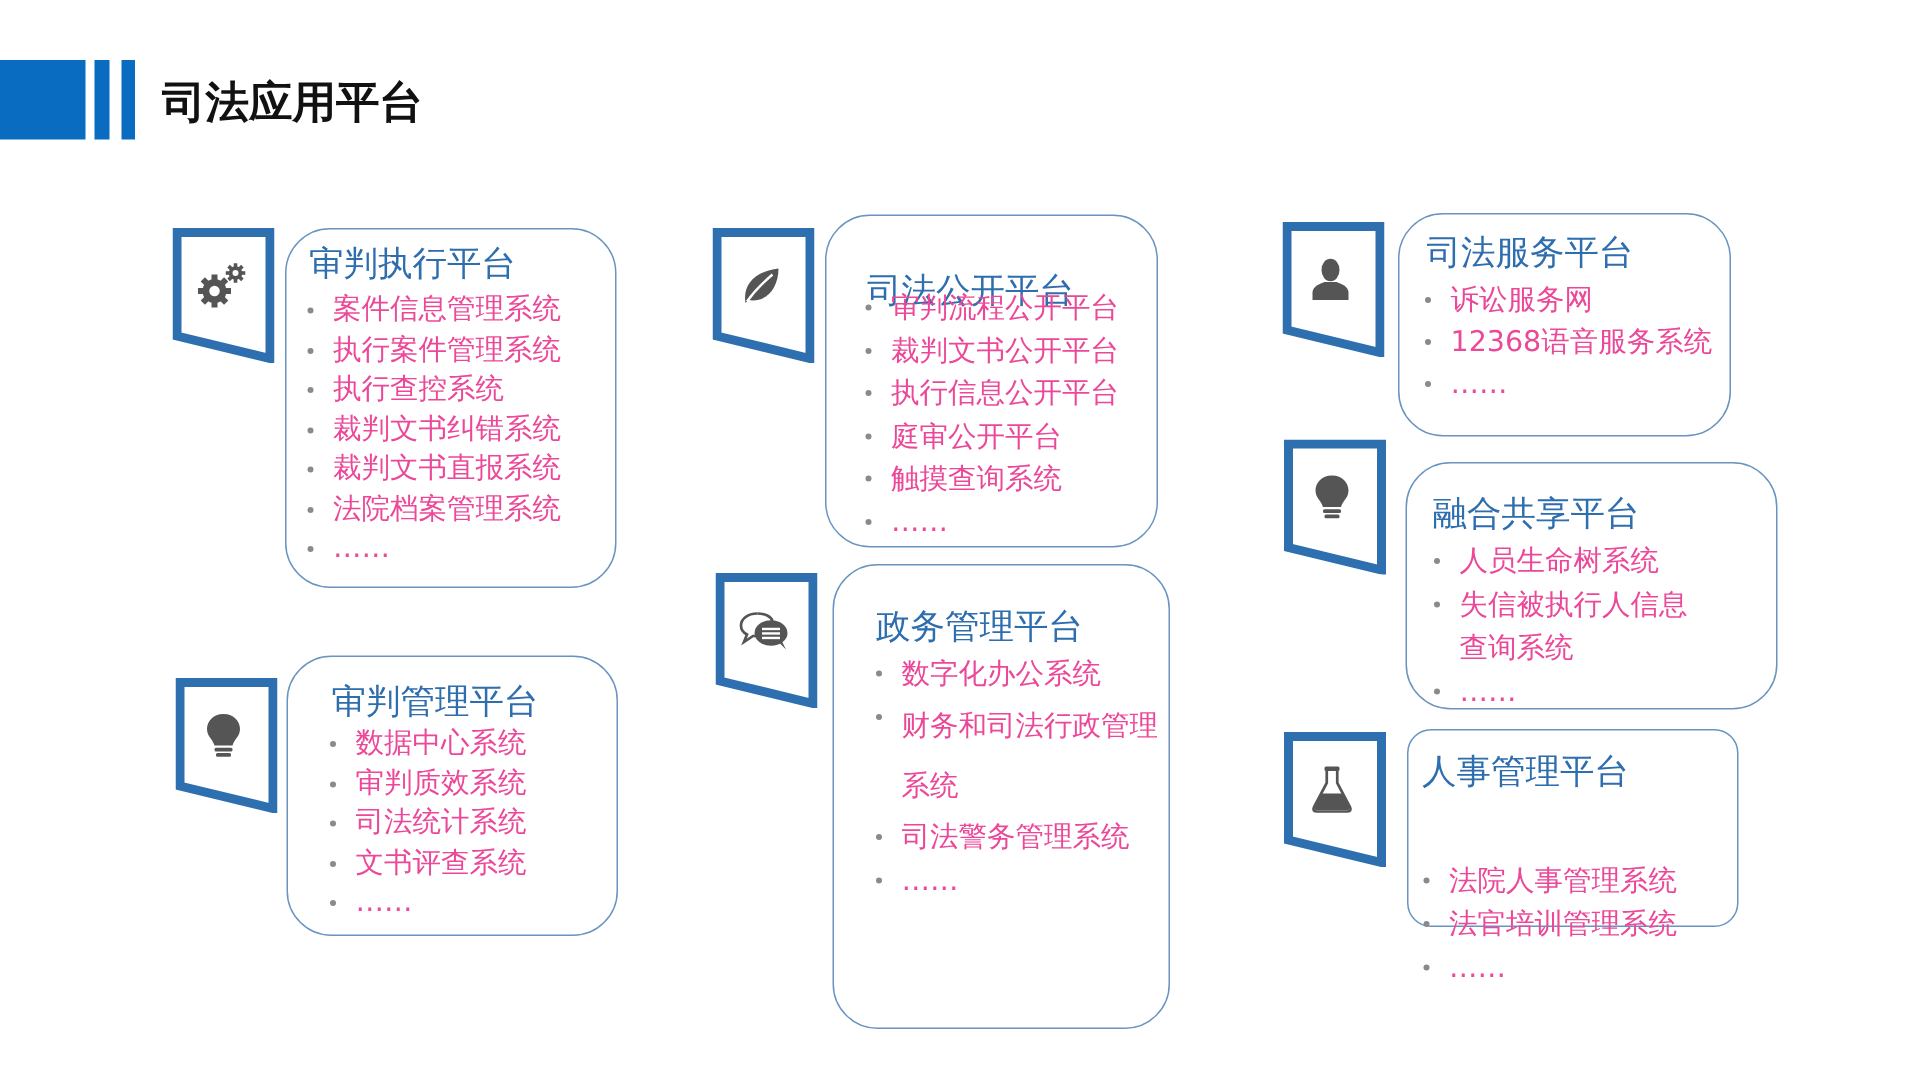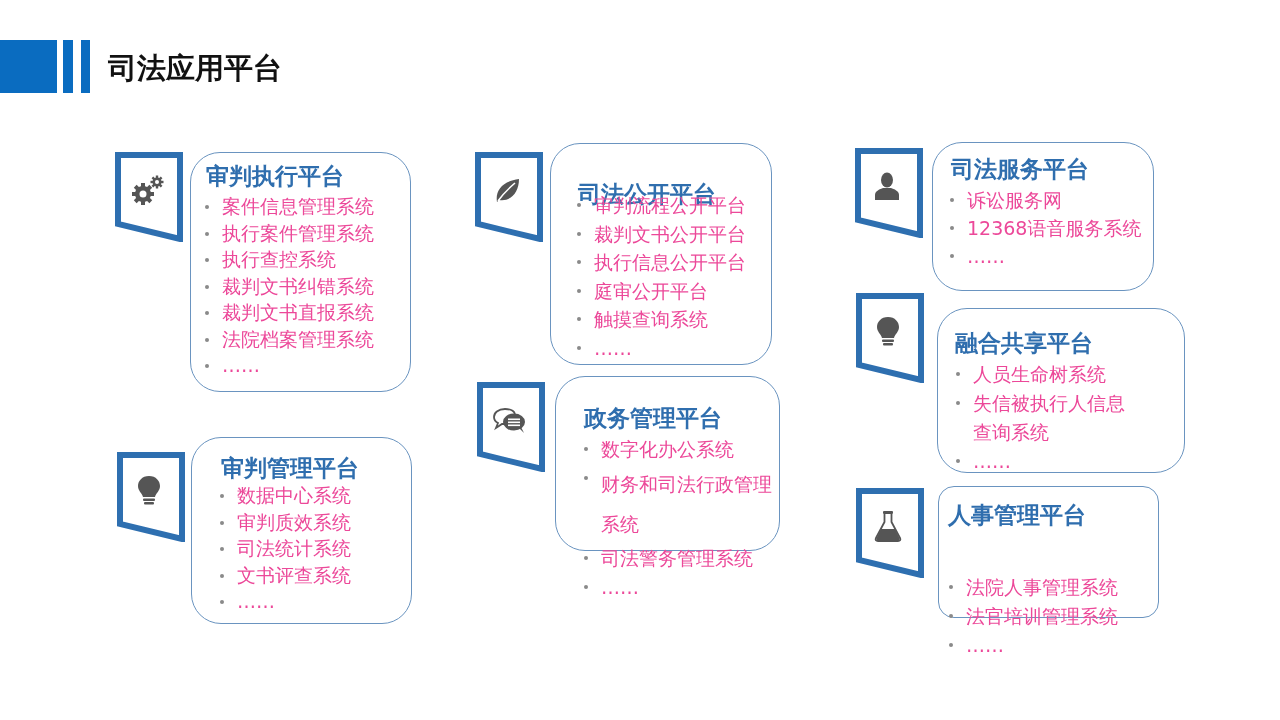--- a/index.html
+++ b/index.html
@@ -16,21 +16,21 @@
     color: #111; letter-spacing: 0px; line-height: 40px;
   }
   .frame { position: absolute; width: 68px; height: 90px; }
   .frame svg { position: absolute; left: 0; top: 0; }
   .frame .ico { position: absolute; left: 14px; top: 20px; width: 36px; height: 36px; }
   .card {
     position: absolute; box-sizing: border-box;
     border: 1.3px solid #6a94c0; border-radius: 30px; background: #fff;
   }
   .card-title {
-    position: absolute; font-size: 23px; font-weight: bold; color: #2f6eae;
+    position: absolute; font-size: 23px; font-weight: normal; color: #2f6eae;
     line-height: 30px; white-space: nowrap;
   }
   .card ul { list-style: none; margin: 0; padding: 0; position: absolute; }
   .card li {
     position: relative; font-size: 19px; color: #ec4899; line-height: 26.5px;
     padding-left: 18px; white-space: nowrap;
   }
   .card li::before {
     content: ""; position: absolute; left: 1px; top: 12px; width: 4px; height: 4px;
     border-radius: 50%; background: #8a8a8a;
@@ -132,21 +132,21 @@
   <svg class="ico" viewBox="0 0 36 36">
     <path d="M14,7 C7,7 3,11 3,15 C3,18 5,20 7,21 L5,26 L11,22 C12,22 13,22 14,22" fill="none" stroke="#555" stroke-width="1.8"></path>
     <path d="M14,7 C19,7 23,9 24,12" fill="none" stroke="#555" stroke-width="1.8"></path>
     <ellipse cx="23" cy="20" rx="11" ry="8.5" fill="#555"></ellipse>
     <path d="M28,26 L33,31 L30,25 Z" fill="#555"></path>
     <rect x="17" y="16.5" width="12" height="1.6" fill="#fff"></rect>
     <rect x="17" y="19.5" width="12" height="1.6" fill="#fff"></rect>
     <rect x="17" y="22.5" width="12" height="1.6" fill="#fff"></rect>
   </svg>
 </div>
-<div class="card" style="left:555px;top:376px;width:225px;height:175px;">
+<div class="card" style="left:555px;top:376px;width:225px;height:310px;">
   <div class="card-title" style="left:28px;top:26px;">政务管理平台</div>
   <ul style="left:27px;top:58px;width:190px;">
     <li style="line-height:29px;">数字化办公系统</li>
     <li class="wrap" style="line-height:40px;">财务和司法行政管理系统</li>
     <li style="line-height:29px;">司法警务管理系统</li>
     <li style="line-height:29px;">……</li>
   </ul>
 </div>
 
 <div class="frame" style="left:855px;top:148px;">

